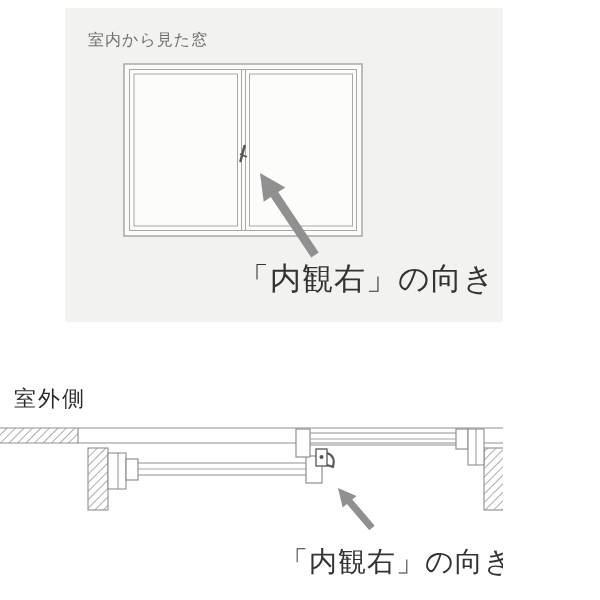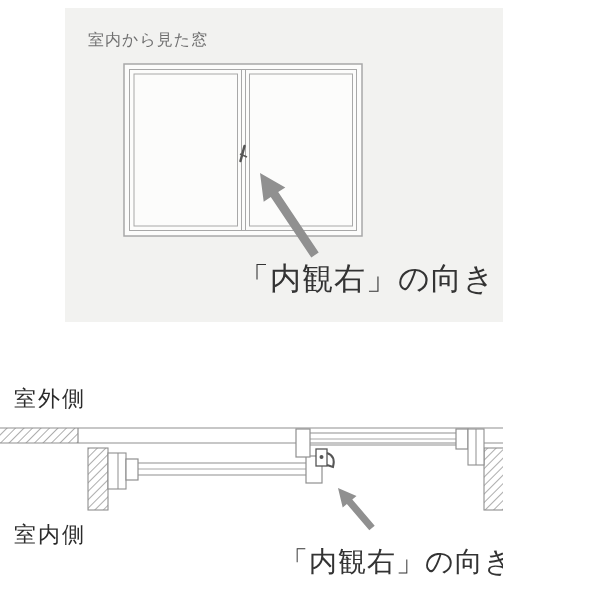--- a/index.html
+++ b/index.html
@@ -132,17 +132,16 @@
 
     <g>
       <rect x="316" y="74" width="11" height="17" fill="#ffffff" stroke="#555555" stroke-width="1.3"></rect>
       <path d="M327,78 q9,3 6,14 l-6,-2" fill="none" stroke="#555555" stroke-width="2"></path>
       <circle cx="321.5" cy="82" r="2" fill="#555555"></circle>
     </g>
 
     <polygon fill="#909090" points="338,113 356.5,120.9 352.3,124.4 374.7,150.7 369.3,155.3 346.9,129 342.7,132.5"></polygon>
   </svg>
 
-  <div class="side-label indoor">室内側</div>
 
   <div class="caption caption-bottom">「内観右」の向き</div>
 
 </div>
 
 </body></html>

